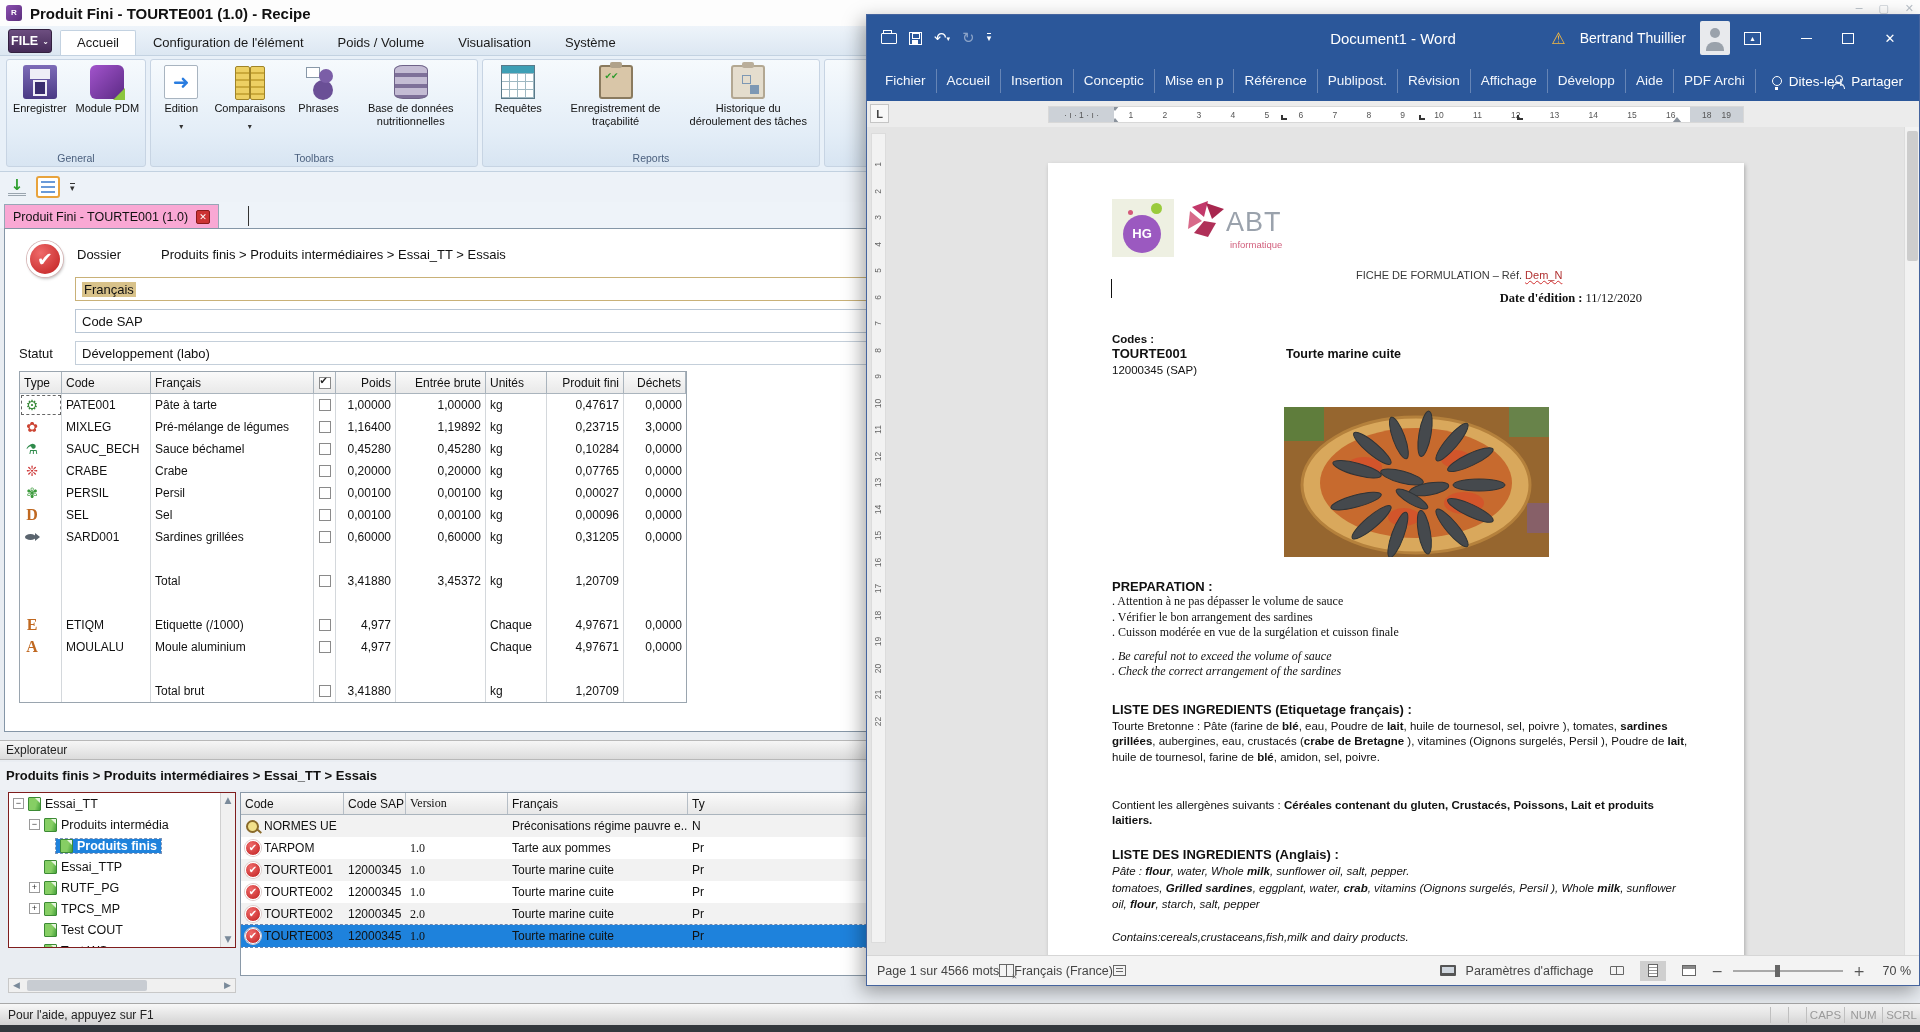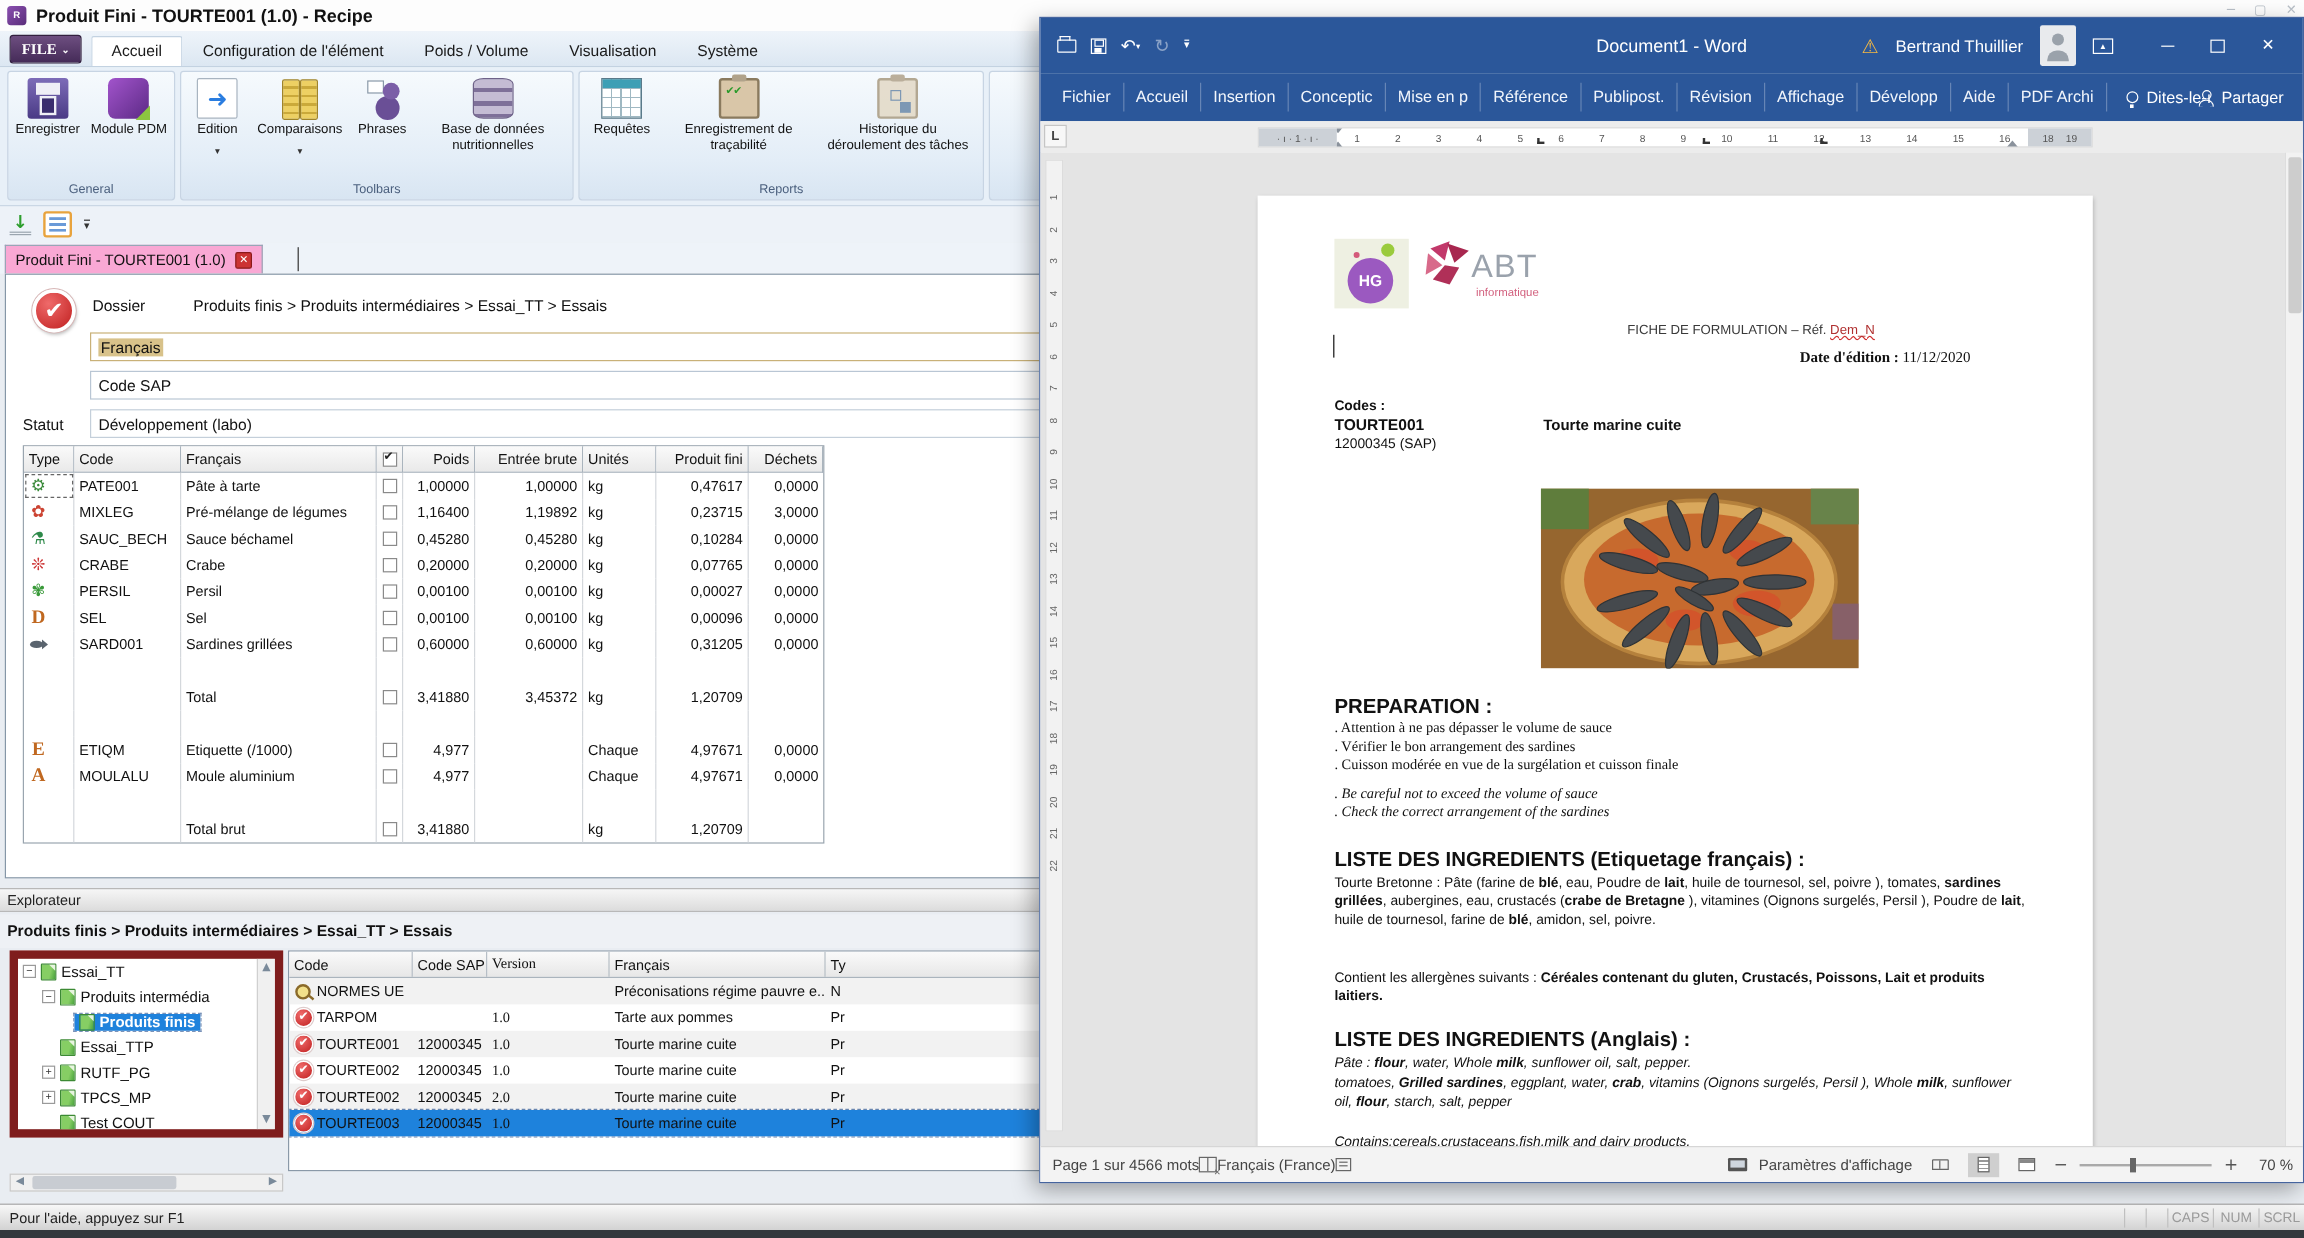--- a/index.html
+++ b/index.html
@@ -8,21 +8,21 @@
 
   
   #rms { position:absolute; inset:0; background:#e9edf2; }
   .rms-titlebar { position:absolute; left:0; top:0; width:1920px; height:26px; background:#fdfdfd; display:flex; align-items:center; }
   .rms-appicon { width:16px; height:16px; margin-left:6px; border-radius:3px; background:linear-gradient(135deg,#8a4fb0,#5a2d7a); color:#fff; font-size:8px; font-weight:bold; text-align:center; line-height:16px; }
   .rms-title { margin-left:8px; font-size:15px; font-weight:bold; color:#111; }
   .rms-winctrl { position:absolute; right:6px; top:2px; display:flex; gap:16px; color:#b9c0c8; font-size:11px; font-family:"DejaVu Sans",sans-serif; }
   .rms-winctrl span { cursor:default; }
 
   .rms-tabrow { position:absolute; left:0; top:26px; width:1920px; height:30px; background:linear-gradient(#eef4fa,#dce7f2); border-bottom:1px solid #c3d2e1; display:flex; align-items:flex-end; }
-  .file-btn { margin:0 8px 2px 8px; width:60px; height:24px; background:linear-gradient(#6d4e80,#452b58); border:1px solid #32203f; border-radius:3px; color:#fff; font-size:12.5px; font-weight:bold; display:flex; align-items:center; justify-content:center; gap:4px;font-family:Liberation Serif, serif; }
+  .file-btn { margin:0 8px 2px 8px; width:44px; height:24px; background:linear-gradient(#6d4e80,#452b58); border:1px solid #32203f; border-radius:3px; color:#fff; font-size:12.5px; font-weight:bold; display:flex; align-items:center; justify-content:center; gap:4px; }
   .file-btn .car { font-size:8px; }
   .rms-tab { padding:4px 16px 5px 16px; font-size:13px; color:#1a1a1a; border:1px solid transparent; border-bottom:none; }
   .rms-tab.active { background:#fff; border-color:#c3d2e1; border-radius:2px 2px 0 0; }
 
   .rms-ribbon { position:absolute; left:0; top:56px; width:1920px; height:116px; background:#e8f0f8; border-bottom:1px solid #c2d1e0; }
   .rgroup { position:absolute; top:3px; height:108px; border:1px solid #c7d4e3; border-radius:3px; background:linear-gradient(#f6fafd,#e3edf7 70%,#d8e5f2); }
   .rgroup.g1 { left:6px;   width:140px; }
   .rgroup.g2 { left:150px; width:328px; }
   .rgroup.g3 { left:482px; width:338px; }
   .rgroup.g4 { left:824px; width:160px; }
@@ -98,21 +98,21 @@
   .ticon.t-fish::before { content:""; position:absolute; left:1px; top:5px; width:11px; height:6px; border-radius:50%; background:#5a646e; }
   .ticon.t-fish::after { content:""; position:absolute; right:0; top:4px; border-style:solid; border-width:4px 0 4px 5px; border-color:transparent transparent transparent #5a646e; }
   .ticon.t-letter { color:#c06820; font-weight:bold; font-family:"Liberation Serif","DejaVu Serif",serif; font-size:16px; }
   .prow .c-type.focused-cell { outline:1px dashed #666; outline-offset:-2px; }
   .prow.trow .c-fr.bold, .bold { font-weight:bold; }
   .spacer-row { height:22px; }
 
   
   .exp-titlebar { position:absolute; left:0; top:740px; width:1920px; height:20px; background:linear-gradient(#f6f6f6,#dcdcdc); border-top:1px solid #b8b8b8; border-bottom:1px solid #b8b8b8; font-size:12px; color:#222; padding-left:6px; line-height:18px; }
   .exp-breadcrumb { position:absolute; left:0; top:762px; width:1920px; height:28px; background:#eef1f5; font-size:13px; font-weight:600; color:#111; padding:6px 0 0 6px; }
-  .tree-panel { position:absolute; left:8px; top:792px; width:228px; height:156px; background:#fff; border:7px solid #7f1d1d; overflow:hidden; }
+  .tree-panel { position:absolute; left:8px; top:792px; width:228px; height:156px; background:#fff; border:1px solid #7f1d1d; overflow:hidden; }
   .titem { display:flex; align-items:center; height:21px; padding-left:4px; font-size:12.5px; color:#111; white-space:nowrap; }
   .tindent { display:inline-block; }
   .exp { width:11px; height:11px; border:1px solid #9a9a9a; background:#fff; font-size:9px; line-height:9px; text-align:center; color:#333; visibility:hidden; flex:none; }
   .exp.plus,.exp.minus { visibility:visible; }
   .exp.plus::before { content:"+"; } .exp.minus::before { content:"\2212"; }
   .book { width:13px; height:14px; margin:0 4px; background:linear-gradient(105deg,#86ce64 60%,#48a23c); border:1px solid #3c8a34; border-radius:1px; position:relative; flex:none; }
   .book::after { content:""; position:absolute; right:0; top:0; border-style:solid; border-width:0 5px 5px 0; border-color:transparent #e8f5e0 transparent transparent; }
   .tmain { display:flex; align-items:center; padding-right:4px; }
   .titem.selected .tmain { background:#1e82dc; outline:1px dashed #7a92b8; }
   .titem.selected .tlabel { color:#fff; font-weight:bold; }
@@ -208,21 +208,21 @@
   .abt-logo { margin-left:8px; position:relative; width:120px; height:60px; }
   .abt-text { position:absolute; left:44px; top:8px; font-size:27px; color:#9aa2ac; letter-spacing:1px; }
   .abt-sub { position:absolute; left:48px; top:40px; font-size:9.5px; color:#d2607e; }
   .fiche { margin:6px 0 0 244px; font-size:11px; color:#3a3a3a; }
   .wavy { text-decoration:underline; text-decoration-style:wavy; text-decoration-color:#d03030; text-decoration-thickness:1px; }
   .dateline { margin-top:10px; padding-right:50px; text-align:right; font-family:"Liberation Serif","DejaVu Serif",serif; font-size:12.5px; color:#111; }
   .codes-block { position:relative; margin-top:26px; font-size:11.5px; color:#111; line-height:1.25; }
   .codes-block .code { font-size:13px; font-weight:bold; }
   .product-name { position:absolute; left:174px; top:15px; font-size:12.5px; font-weight:bold; }
   .photo { margin:30px 0 0 172px; width:265px; height:150px; display:block; }
-  .h-doc { margin-top:22px; font-size:17px; font-weight:bold; color:#111; }
+  .h-doc { margin-top:22px; font-size:13px; font-weight:bold; color:#111; }
   .serif-line { font-family:"Liberation Serif","DejaVu Serif",serif; font-size:12px; color:#111; line-height:1.3; }
   .serif-line.it { font-style:italic; }
   .prep-en { margin-top:8px; }
   .body-par { font-size:11.5px; color:#111; line-height:1.35; margin-top:2px; }
   .mt18 { margin-top:18px; } .mt22 { margin-top:22px; }
 
   .w-statusbar { position:absolute; left:0; bottom:0; width:100%; height:30px; background:#f3f3f3; border-top:1px solid #d6d6d6; display:flex; align-items:center; font-size:12.5px; color:#444; }
   .ws-left { display:flex; align-items:center; gap:0; padding-left:10px; }
   .wsi-proof { width:15px; height:13px; border:1px solid #666; position:relative; }
   .wsi-proof::before { content:""; position:absolute; left:6px; top:0; width:1px; height:100%; background:#666; }

